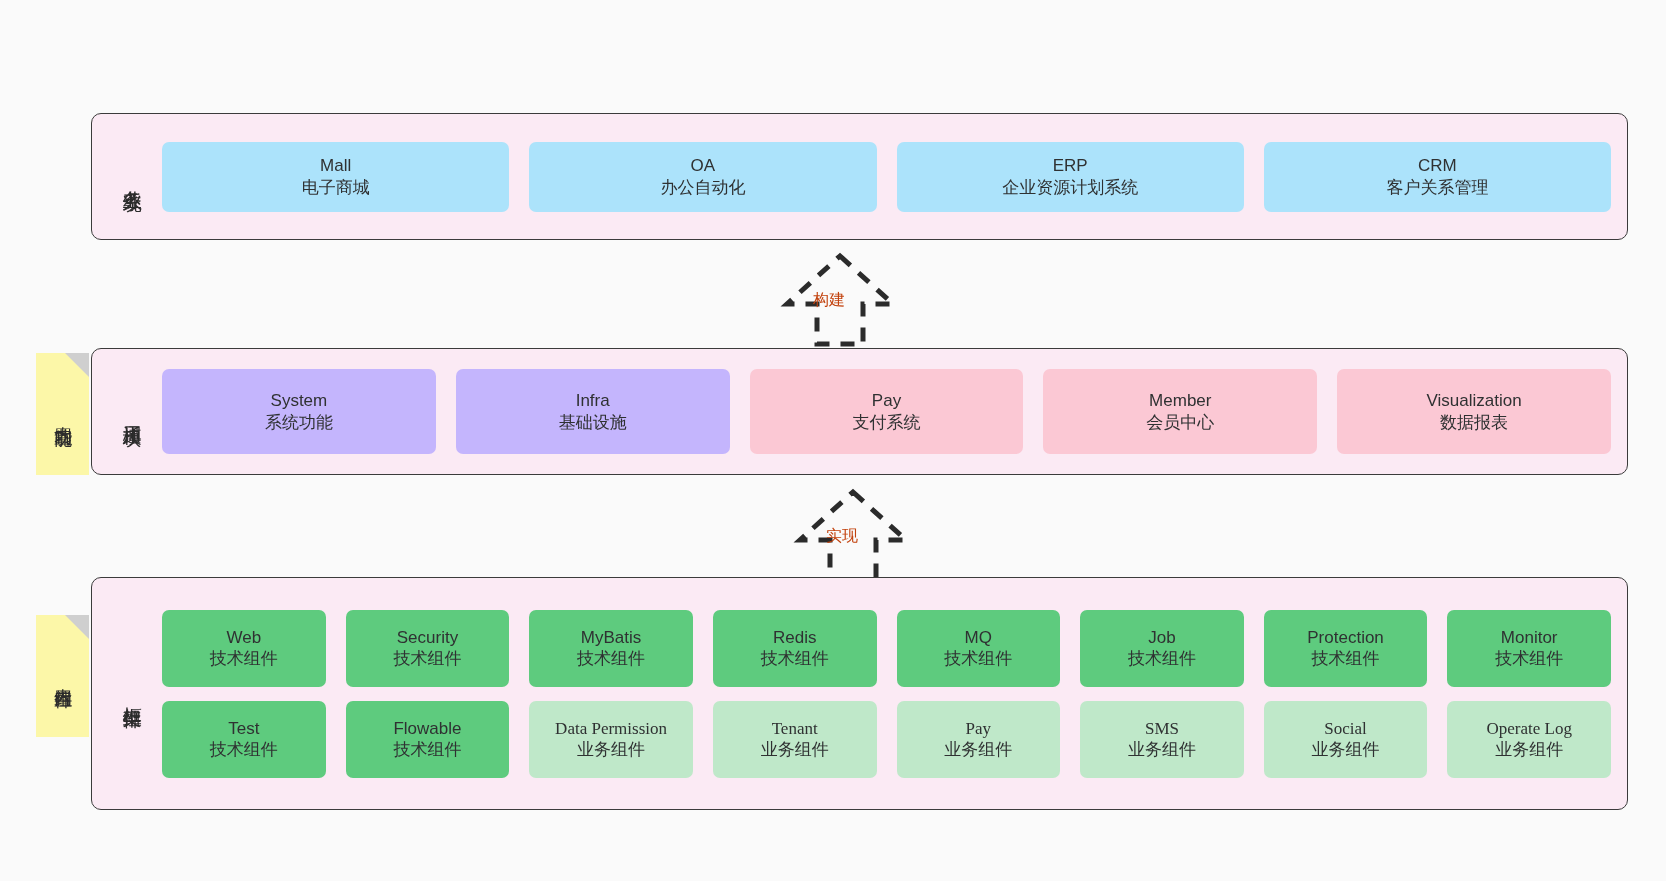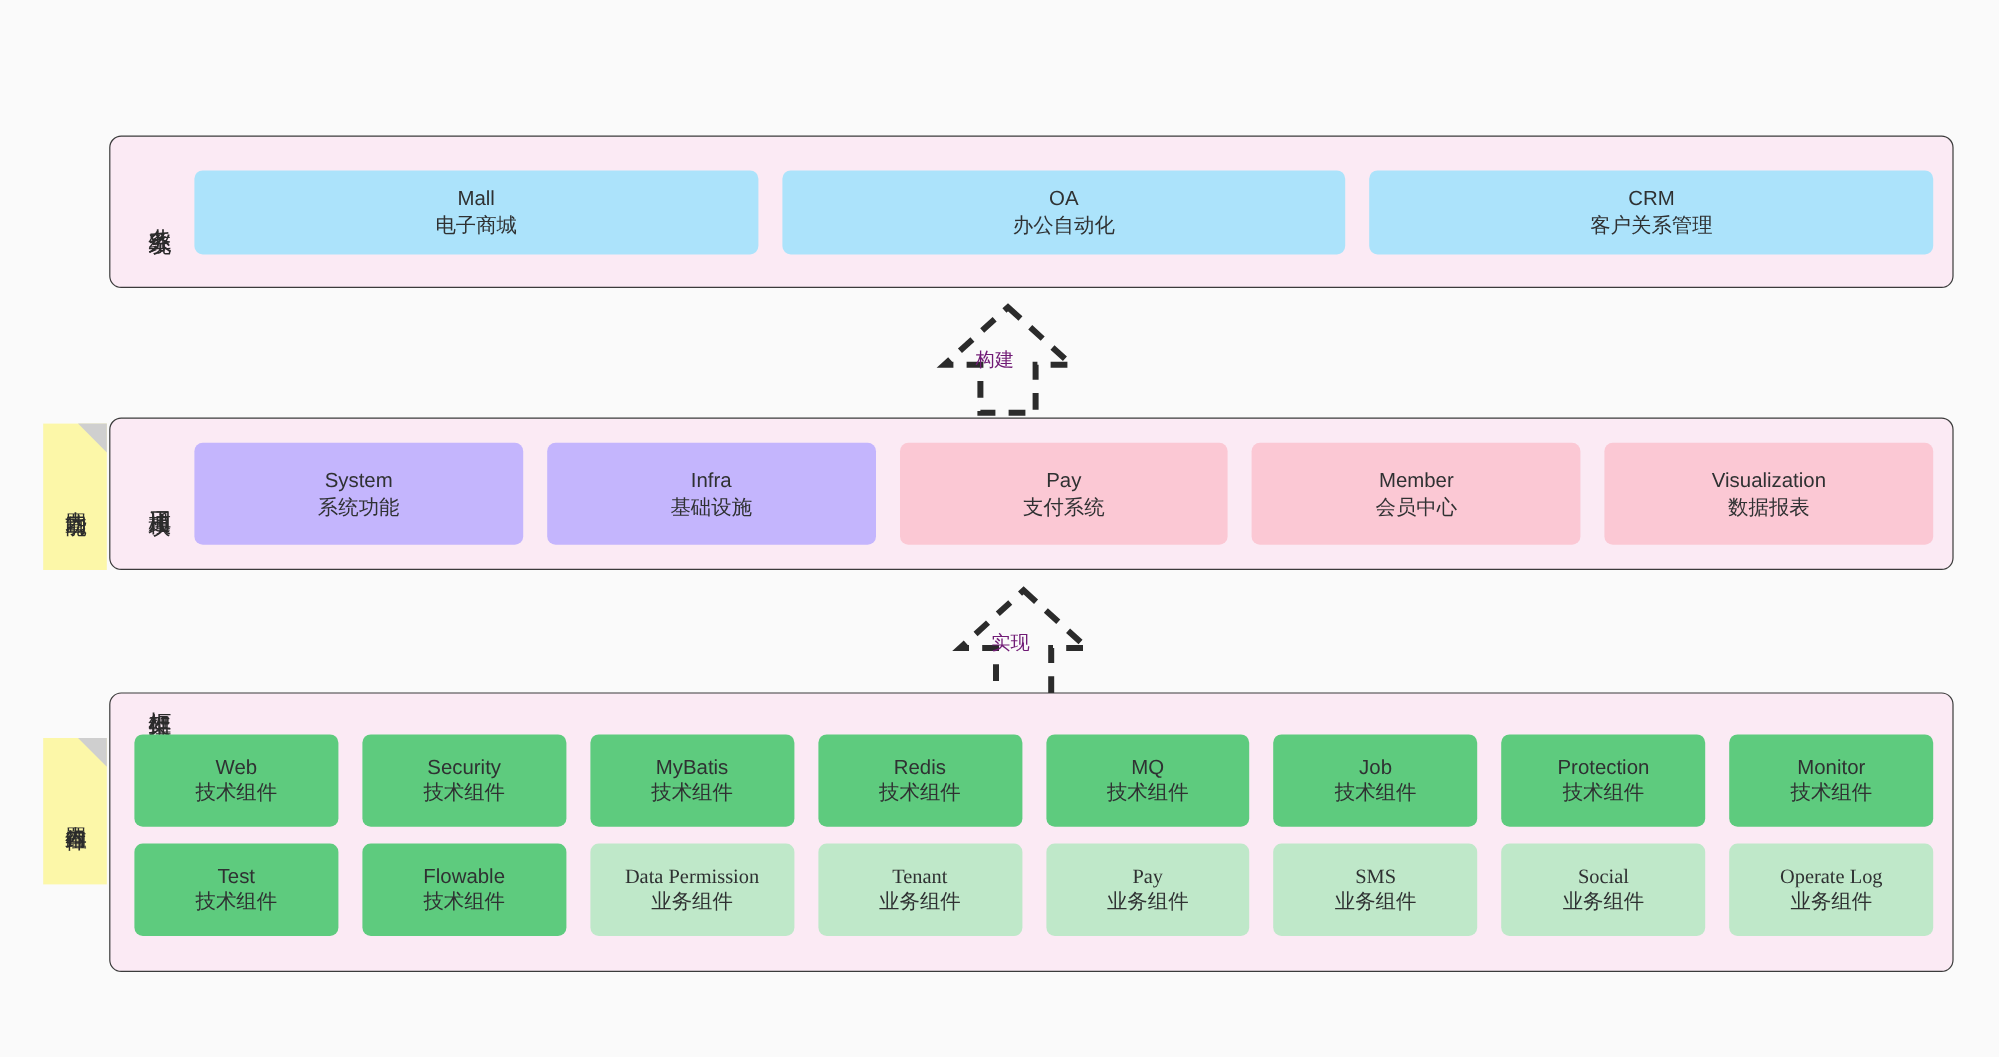--- a/index.html
+++ b/index.html
@@ -82,21 +82,21 @@
   
   .c-blue       { background: #ace3fb; }
   .c-red        { background: #c4b5fd; }
   .c-pink       { background: #fbc8d4; }
   .c-green      { background: #5ecb7e; }
   .c-greenlight { background: #bfe8c9; font-family: Liberation Serif, serif; }
 
   
   #layer-business { left: 91px;  top: 113px; width: 1537px; height: 127px; }
   #layer-modules  { left: 91px;  top: 348px; width: 1537px; height: 127px; }
-  #layer-framework{ left: 91px;  top: 577px; width: 1537px; height: 233px; flex-direction: column; }
+  #layer-framework{ left: 91px;  top: 577px; width: 1537px; height: 233px; }
 
   #layer-business .cell  { height: 70px; }
   #layer-modules  .cell  { height: 85px; }
   #layer-framework .cell { height: 77px; }
 
   
   .note {
     position: absolute;
     width: 53px;
     background: #fcf7a8;
@@ -126,21 +126,21 @@
   #note-components { left: 36px; top: 615px; height: 122px; }
 
   
   .connector {
     position: absolute;
     pointer-events: none;
   }
   .connector .label {
     position: absolute;
     font-size: 16px;
-    color: #701a75;
+    color: #c2410c;
     background: transparent;
     white-space: nowrap;
   }
   #connector-build  { left: 755px; top: 252px; width: 170px; height: 96px; }
   #connector-impl   { left: 768px; top: 488px; width: 170px; height: 96px; text-align: center; }
   #connector-build  .label { left: 58px; top: 38px; }
   #connector-impl   .label { left: 58px; top: 38px; }
 </style>
 </head>
 <body>
@@ -153,20 +153,24 @@
       <div class="row">
         <div class="cell c-blue">
           <span class="ln">Mall</span>
           <span class="ln">电子商城</span>
         </div>
         <div class="cell c-blue">
           <span class="ln">OA</span>
           <span class="ln">办公自动化</span>
         </div>
         <div class="cell c-blue">
+          <span class="ln">ERP</span>
+          <span class="ln">企业资源计划系统</span>
+        </div>
+        <div class="cell c-blue">
           <span class="ln">CRM</span>
           <span class="ln">客户关系管理</span>
         </div>
       </div>
     </div>
   </div>
 
   <div class="connector" id="connector-build">
     <svg width="170" height="96" viewBox="0 0 170 96">
       <path d="M 85 4 L 138 52 L 108 52 L 108 92 L 62 92 L 62 52 L 32 52 Z" fill="none" stroke="#2b2b2b" stroke-width="5" stroke-dasharray="14 11" stroke-linecap="butt" stroke-linejoin="miter"></path>

